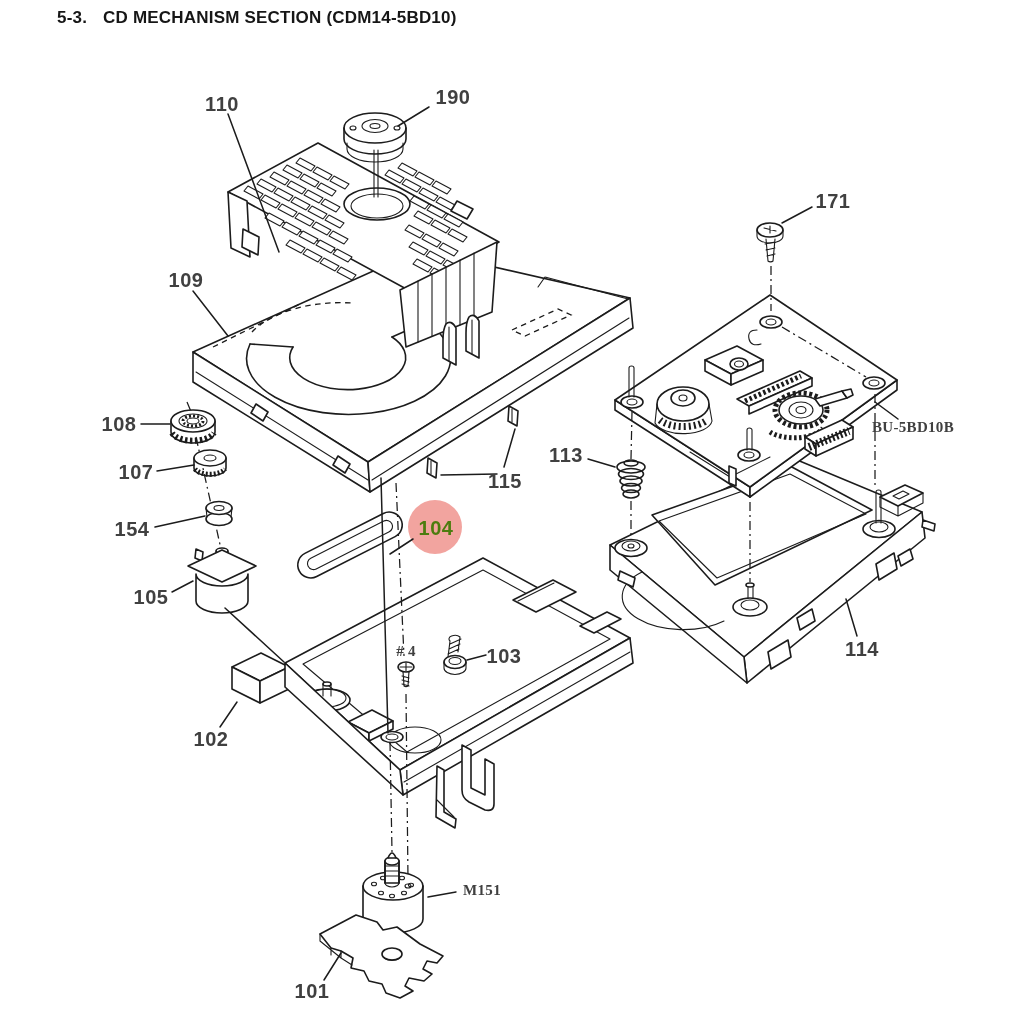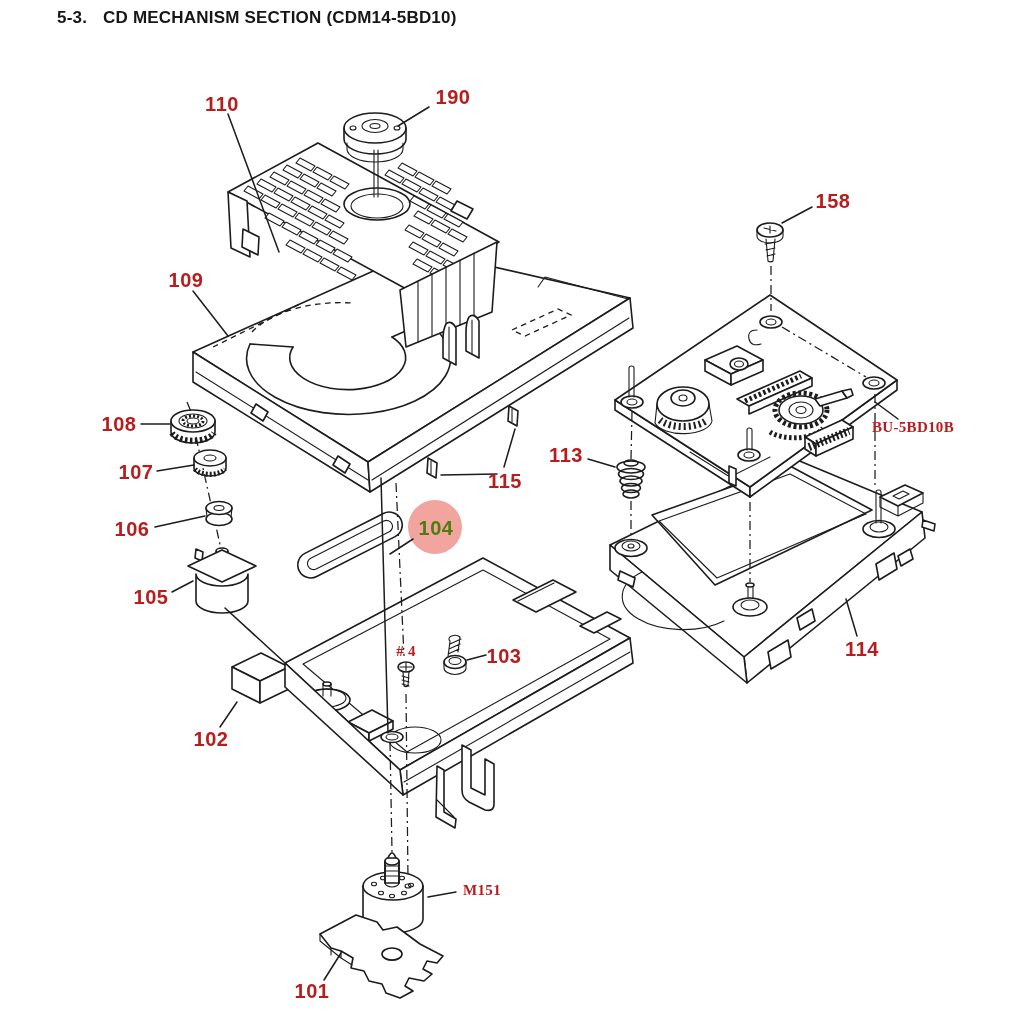--- a/index.html
+++ b/index.html
@@ -3,21 +3,21 @@
 <meta charset="utf-8">
 <style>
   html,body{margin:0;padding:0;background:#ffffff;}
   .stage{position:relative;width:1024px;height:1024px;background:#ffffff;overflow:hidden;
          font-family:"Liberation Sans", sans-serif;}
   .stage svg{position:absolute;left:0;top:0;}
   .title{position:absolute;left:57px;top:8px;font-size:17px;font-weight:bold;color:#161616;
          letter-spacing:.2px;white-space:nowrap;}
   .title .num{margin-right:16px;}
   .lbl{position:absolute;transform:translate(-50%,-50%);font-size:20px;font-weight:bold;
-       color:#b91c1c;letter-spacing:.5px;white-space:nowrap;}
+       color:#404040;letter-spacing:.5px;white-space:nowrap;}
   .lbl.small{font-size:15px;letter-spacing:.3px;font-family:Liberation Serif, serif;}
   .lbl.hl{color:#4d7c0f;}
   
   .s{fill:#ffffff;stroke:#1c1c1c;stroke-width:1.6;stroke-linejoin:round;stroke-linecap:round;}
   .ln{fill:none;stroke:#1c1c1c;stroke-width:1.6;stroke-linejoin:round;stroke-linecap:round;}
   .thin{stroke-width:1.1;}
   .ld{fill:none;stroke:#1c1c1c;stroke-width:1.5;stroke-linecap:round;}
   .dd{fill:none;stroke:#1c1c1c;stroke-width:1.25;stroke-dasharray:9 4 2 4;}
   .dsh{fill:none;stroke:#1c1c1c;stroke-width:1.3;stroke-dasharray:5.5 4.5;}
   .teeth{fill:none;stroke:#1c1c1c;}
@@ -361,26 +361,26 @@
       <path class="ld" d="M456,892 L428,897"></path>
       <path class="ld" d="M324,980 L341,953"></path>
     </g>
   </svg>
 
   <div class="lbl" style="left:222px;top:104px">110</div>
   <div class="lbl" style="left:453px;top:97px">190</div>
   <div class="lbl" style="left:186px;top:280px">109</div>
   <div class="lbl" style="left:119px;top:424px">108</div>
   <div class="lbl" style="left:136px;top:472px">107</div>
-  <div class="lbl" style="left:132px;top:529px">106</div>
+  <div class="lbl" style="left:132px;top:529px">154</div>
   <div class="lbl" style="left:151px;top:597px">105</div>
   <div class="lbl hl" style="left:436px;top:528px">104</div>
   <div class="lbl" style="left:505px;top:481px">115</div>
   <div class="lbl" style="left:566px;top:455px">113</div>
-  <div class="lbl" style="left:833px;top:201px">158</div>
+  <div class="lbl" style="left:833px;top:201px">171</div>
   <div class="lbl small" style="left:913px;top:427px">BU-5BD10B</div>
   <div class="lbl" style="left:862px;top:649px">114</div>
   <div class="lbl" style="left:504px;top:656px">103</div>
   <div class="lbl small" style="left:406px;top:651px"># 4</div>
   <div class="lbl" style="left:211px;top:739px">102</div>
   <div class="lbl small" style="left:482px;top:890px">M151</div>
   <div class="lbl" style="left:312px;top:991px">101</div>
 
 </div>
 

